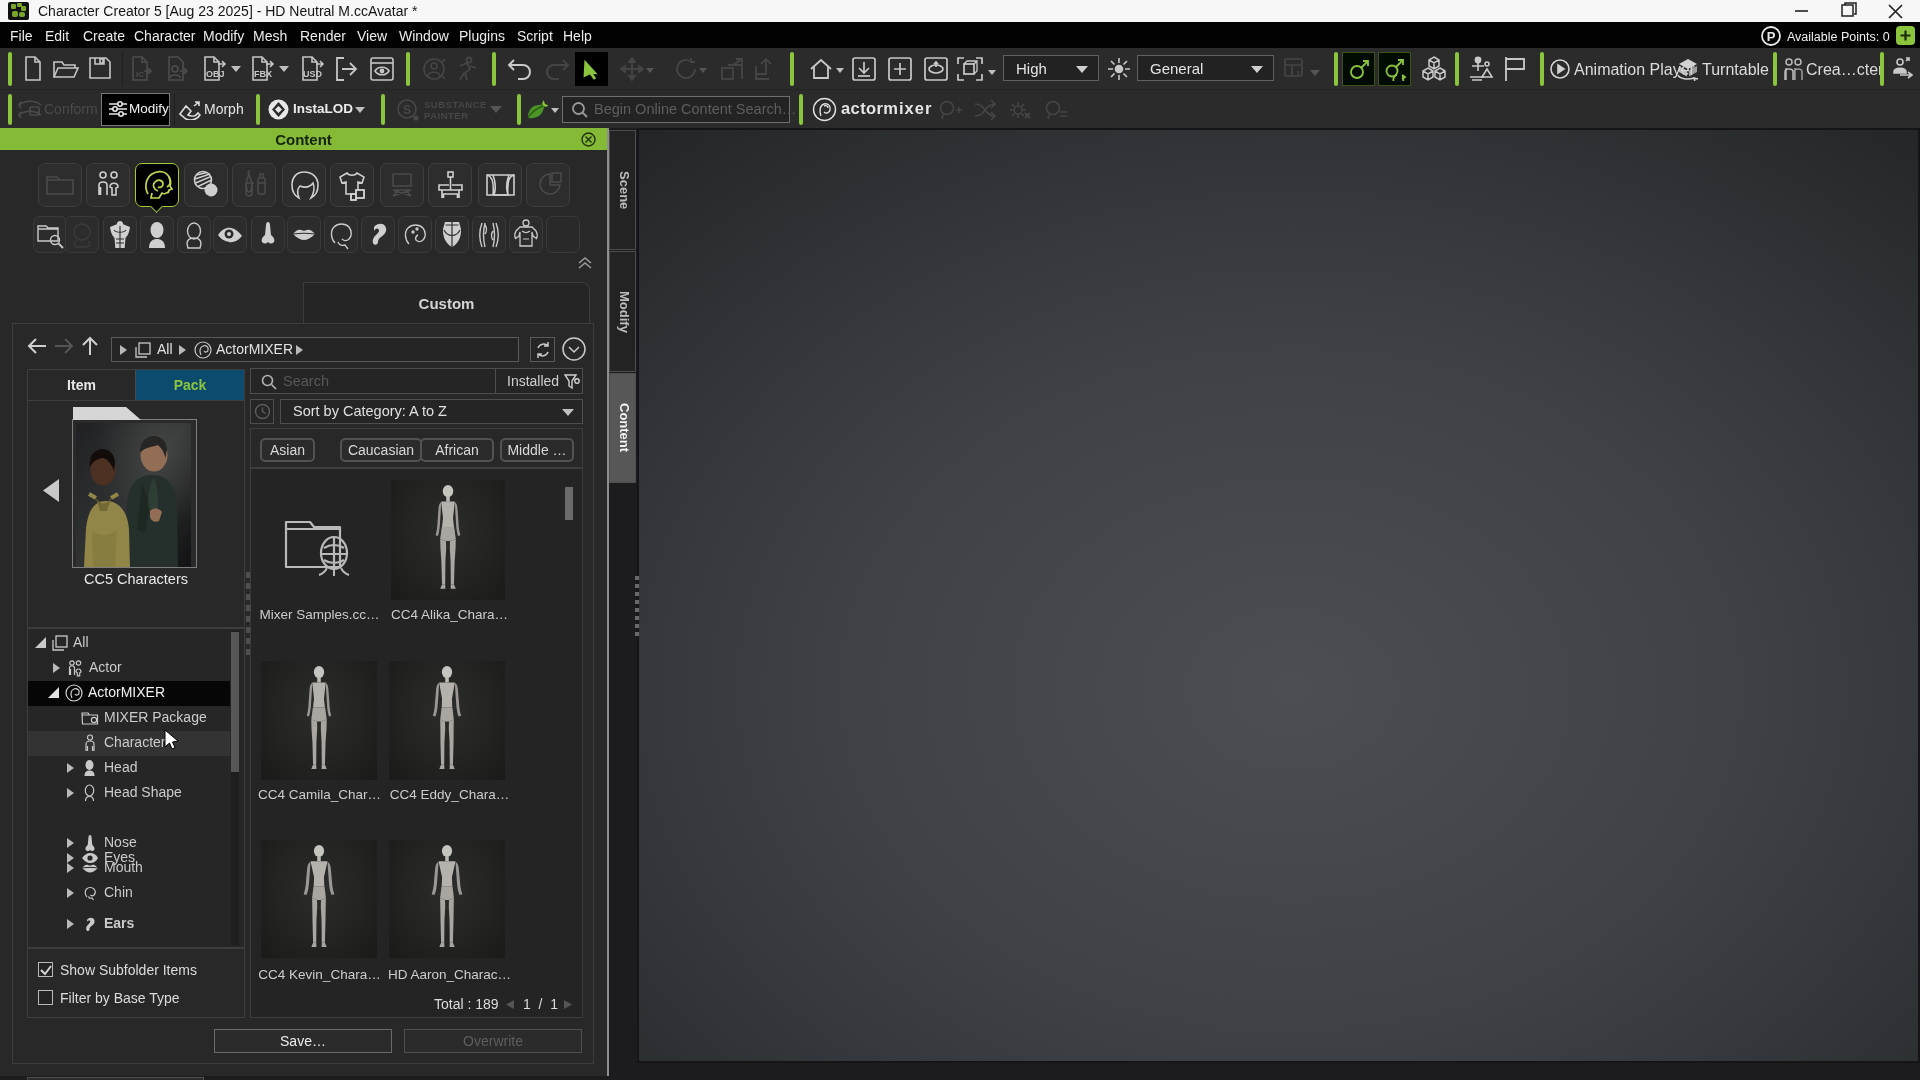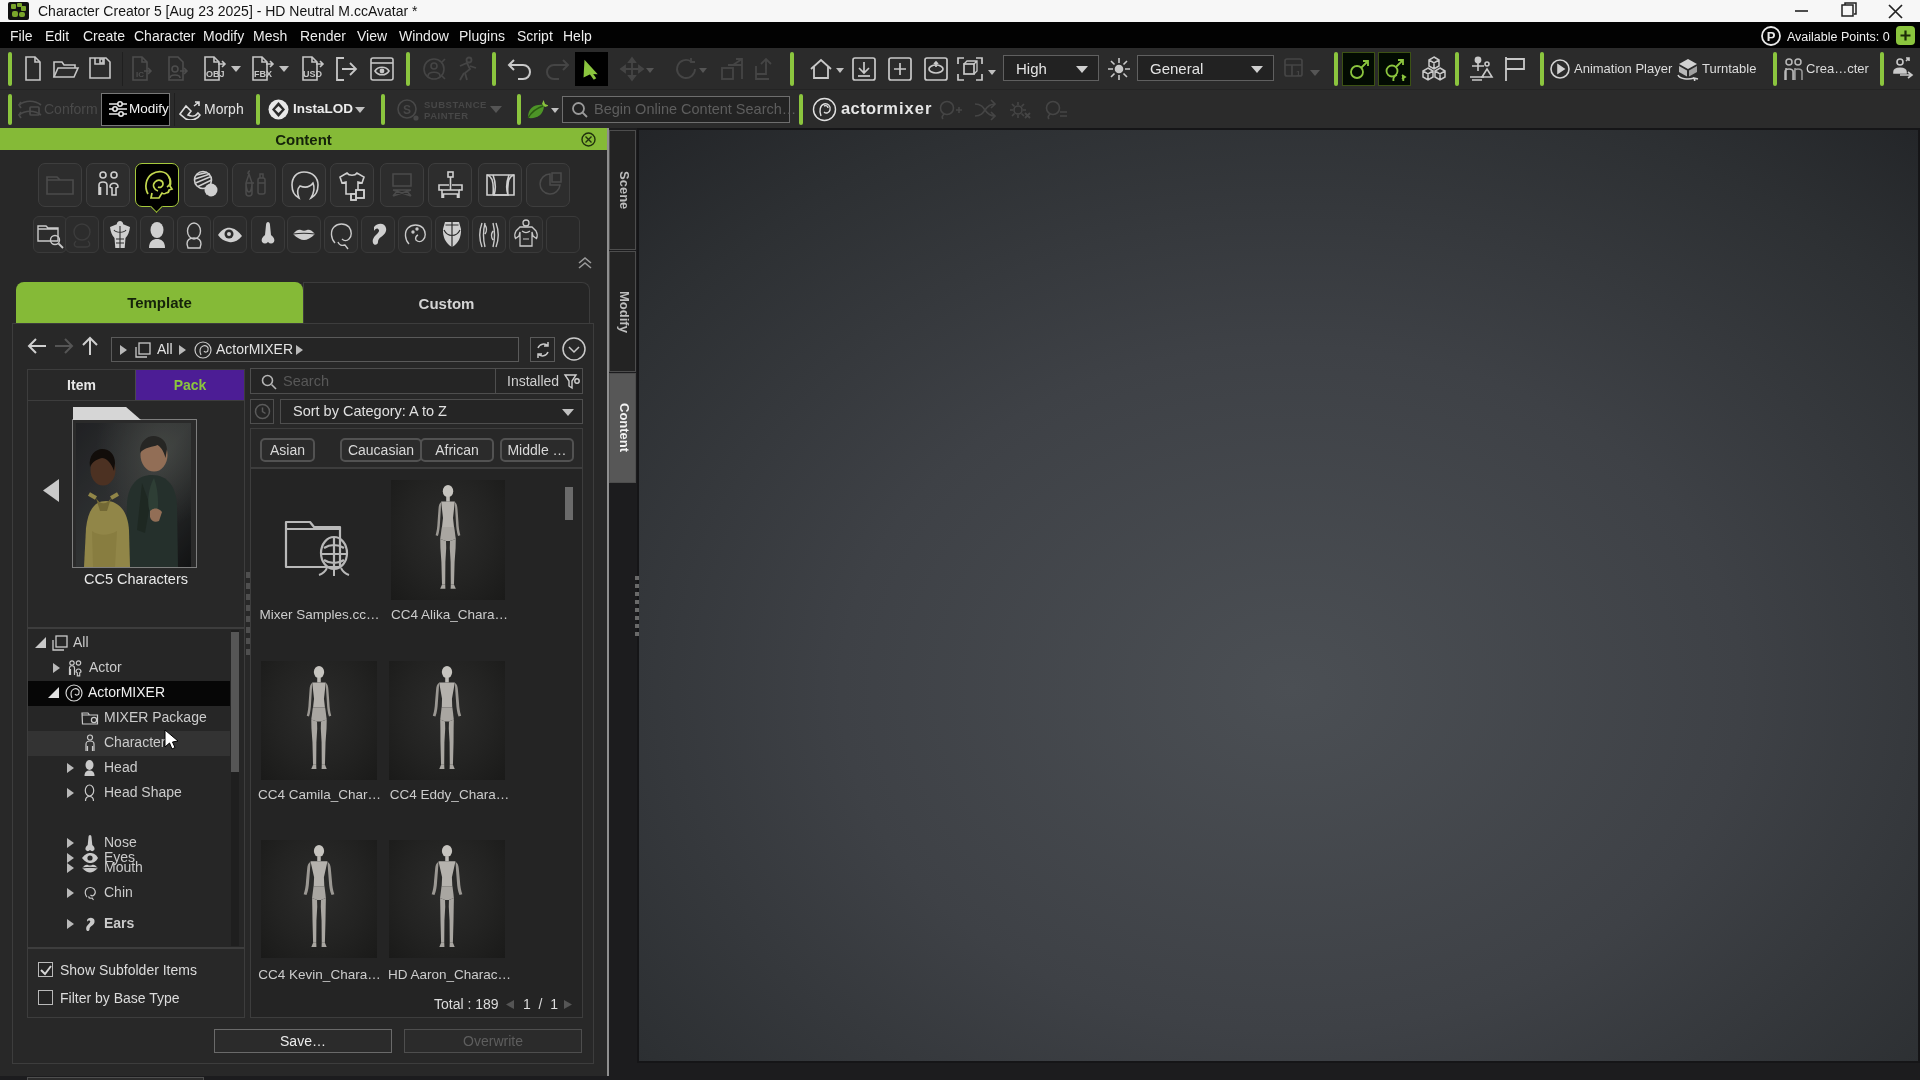--- a/index.html
+++ b/index.html
@@ -19,21 +19,21 @@
   #toolbar1 { position:absolute; left:0; top:48px; width:1920px; height:41px; background:#2b2b2b; }
   #toolbar2 { position:absolute; left:0; top:89px; width:1920px; height:39px; background:#2b2b2b; border-top:1px solid #242424;}
   .gsep { position:absolute; width:4px; background:#8bc53e; border-radius:2px; }
   .tsep { position:absolute; width:1px; background:#1f1f1f; }
   .ticn { position:absolute; }
   .caret { position:absolute; width:0; height:0; border-left:5px solid transparent; border-right:5px solid transparent; border-top:6px solid #c0c0c0; }
   .caretd { border-top-color:#555; }
   .drop { position:absolute; height:26px; background:#222; border:1px solid #606060; color:#e3e3e3; font-size:15px; }
   .drop .dtxt { position:absolute; left:12px; top:4px; }
   .drop .dcar { position:absolute; right:10px; top:10px; width:0; height:0; border-left:6px solid transparent; border-right:6px solid transparent; border-top:7px solid #cfcfcf; }
-  .tbtxt { position:absolute; font-size:13px; color:#dcdcdc; }
+  .tbtxt { position:absolute; font-size:16px; color:#dcdcdc; }
   
   #panel { position:absolute; left:0; top:128px; width:607px; height:948px; background:#282828; }
   #panel .pedge { position:absolute; right:-2px; top:0; width:2px; height:948px; background:#8f8f8f; }
   #phead { position:absolute; left:0; top:0; width:607px; height:22px; background:#85ba37; }
   #phead .pt { position:absolute; left:0; width:607px; text-align:center; top:3px; font-size:15px; font-weight:bold; color:#15230a; }
   .ibtn { position:absolute; width:44px; height:44px; background:#2d2d2d; border:1px solid #3e3e3e; border-radius:7px; }
   .ibtn2 { position:absolute; width:34px; height:37px; background:#2c2c2c; border:1px solid #3a3a3a; border-radius:6px; }
   .sel { background:#000; border:1.5px solid #a6c93c; }
   
   #tabT { position:absolute; left:16px; top:154px; width:287px; height:41px; background:#85ba37; border-radius:8px 8px 0 0; text-align:center; }
@@ -508,21 +508,20 @@
       </svg></div>
   <div class="ibtn2" style="left:509px;top:88px;"><svg width="32" height="35" fill="none" stroke="#c9c9c9" stroke-width="1.3">
         <circle cx="16" cy="6" r="3"></circle>
         <path d="M10 10 h12 l4 4 c1.5 2.5 1.5 5 .5 7.5 L23 19 l-1 -4 v14 h-12 v-14 l-1 4 l-3.5 2.5 C4.5 19 4.5 16.5 6 14 Z"></path>
         <path d="M12 14 c2.5 2 5.5 2 8 0 M13 22 h6" stroke-width="1.1"></path>
       </svg></div>
   <div class="ibtn2" style="left:546px;top:88px;background:#292929;"></div>
   <svg class="abs" style="left:576px;top:128px;" width="18" height="14" fill="none" stroke="#9a9a9a" stroke-width="1.6">
       <path d="M3 7 l6 -5 l6 5 M3 12 l6 -5 l6 5"></path>
     </svg>
-  <div id="tabT"><span>Template</span></div>
   <div id="tabC"><span>Custom</span></div>
   <div id="pbody"></div>
 
   <svg class="abs" style="left:26px;top:208px;" width="22" height="20" fill="none" stroke="#cfcfcf" stroke-width="2">
       <path d="M20 10 H3 m7 -7 l-7 7 l7 7"></path>
     </svg>
   <svg class="abs" style="left:53px;top:208px;" width="22" height="20" fill="none" stroke="#555" stroke-width="2">
       <path d="M2 10 h17 m-7 -7 l7 7 l-7 7"></path>
     </svg>
   <svg class="abs" style="left:80px;top:207px;" width="20" height="22" fill="none" stroke="#cfcfcf" stroke-width="2">
@@ -549,21 +548,21 @@
         <path d="M14 11 a6 6 0 0 1 -10 2 m0 4 v-4 h4"></path>
       </svg>
     </div>
   <svg class="abs" style="left:561px;top:208px;" width="26" height="26" fill="none" stroke="#c9c9c9" stroke-width="1.5">
       <circle cx="13" cy="13" r="11"></circle>
       <path d="M8 11 l5 5 l5 -5"></path>
     </svg>
 
   <div class="lbox" style="left:27px;top:241px;width:218px;height:32px;background:#282828;">
     <div class="abs" style="left:0;top:0;width:108px;height:30px;border-right:1px solid #4a4a4a;text-align:center;"><span style="font-size:14px;font-weight:bold;color:#e8e8e8;line-height:30px;">Item</span></div>
-    <div class="abs" style="left:108px;top:0;width:108px;height:30px;background:#4c1d95;text-align:center;"><span style="font-size:14px;font-weight:bold;color:#8bc53e;line-height:30px;">Pack</span></div>
+    <div class="abs" style="left:108px;top:0;width:108px;height:30px;background:#0c4a6e;text-align:center;"><span style="font-size:14px;font-weight:bold;color:#8bc53e;line-height:30px;">Pack</span></div>
   </div>
 
   <div class="lbox" style="left:27px;top:272px;width:218px;height:228px;background:#282828;"></div>
   <svg class="abs" style="left:40px;top:349px;" width="21" height="27">
       <path d="M19 2 L3 13.5 L19 25 Z" fill="#c9c9c9"></path>
     </svg>
   <div class="abs" style="left:72px;top:291px;width:125px;height:149px;border:1.5px solid #7e7e7e;background:#2a2a2a;"></div>
   <div class="abs" style="left:73px;top:279px;width:68px;height:13px;background:#d6d6d6;clip-path:polygon(0 0, 78% 0, 100% 100%, 0 100%);"></div>
   <div class="abs" style="left:76px;top:295px;width:115px;height:144px;">
     <svg width="115" height="144" viewBox="0 0 115 144">

